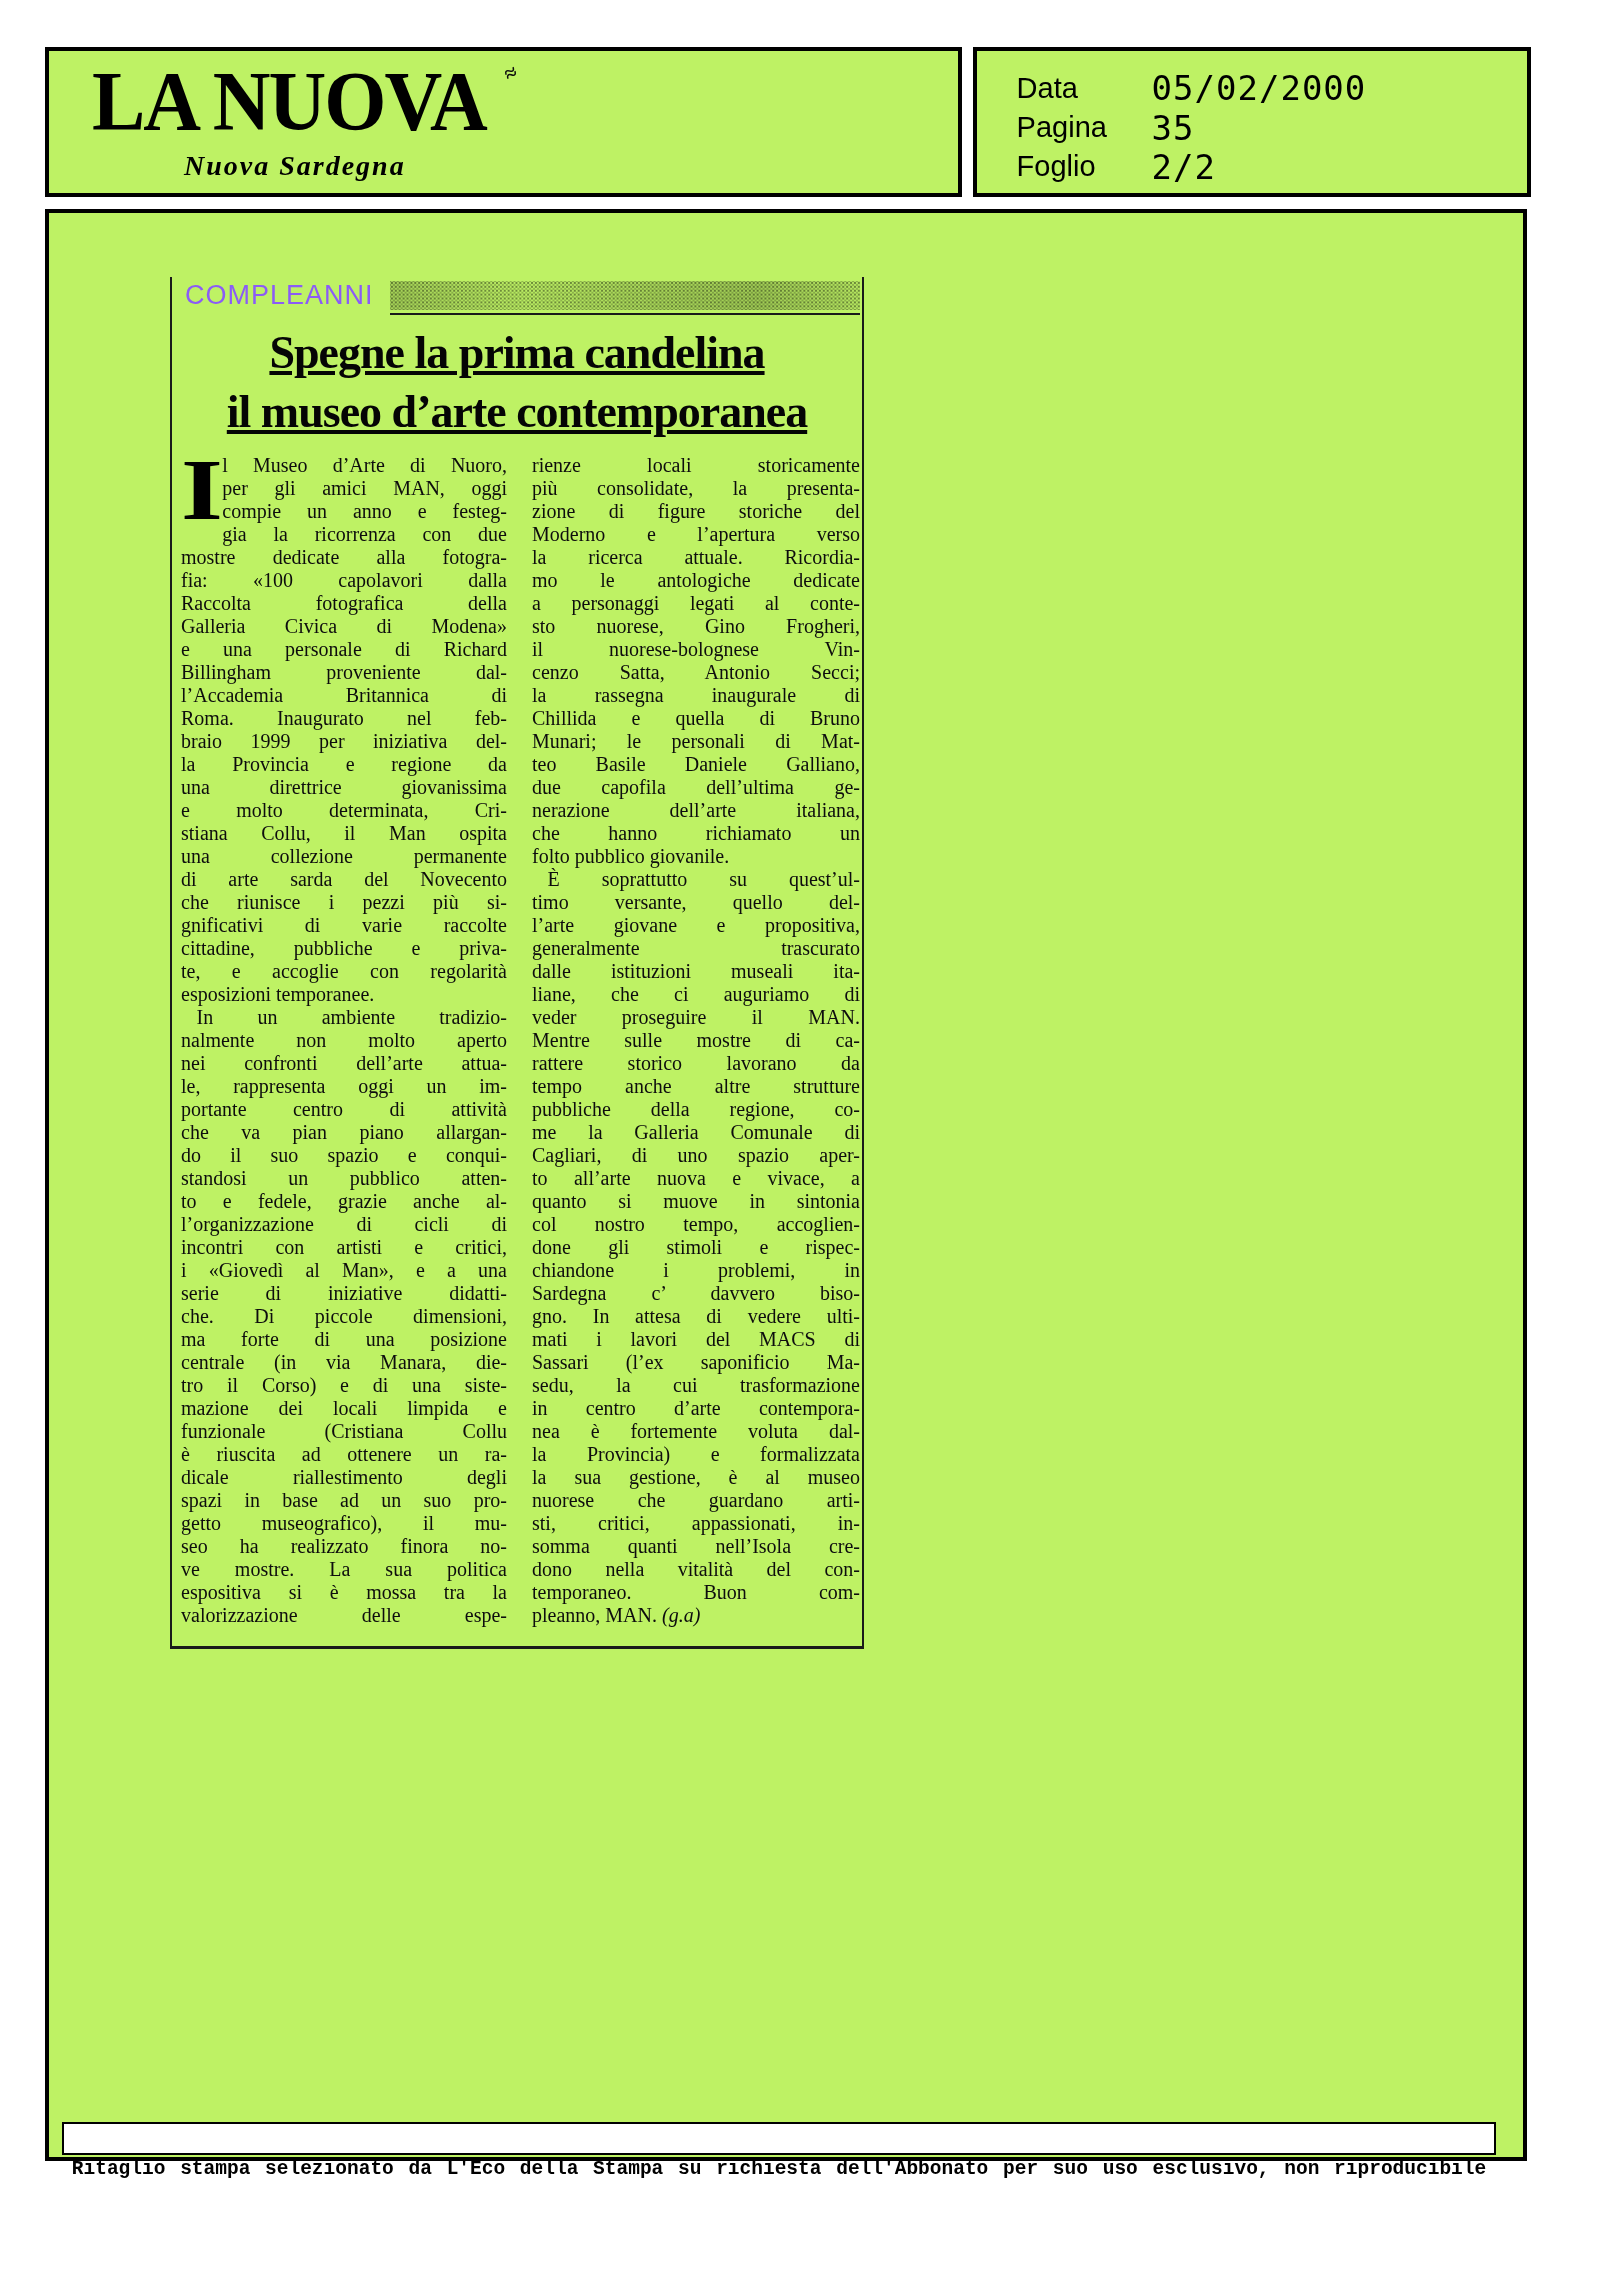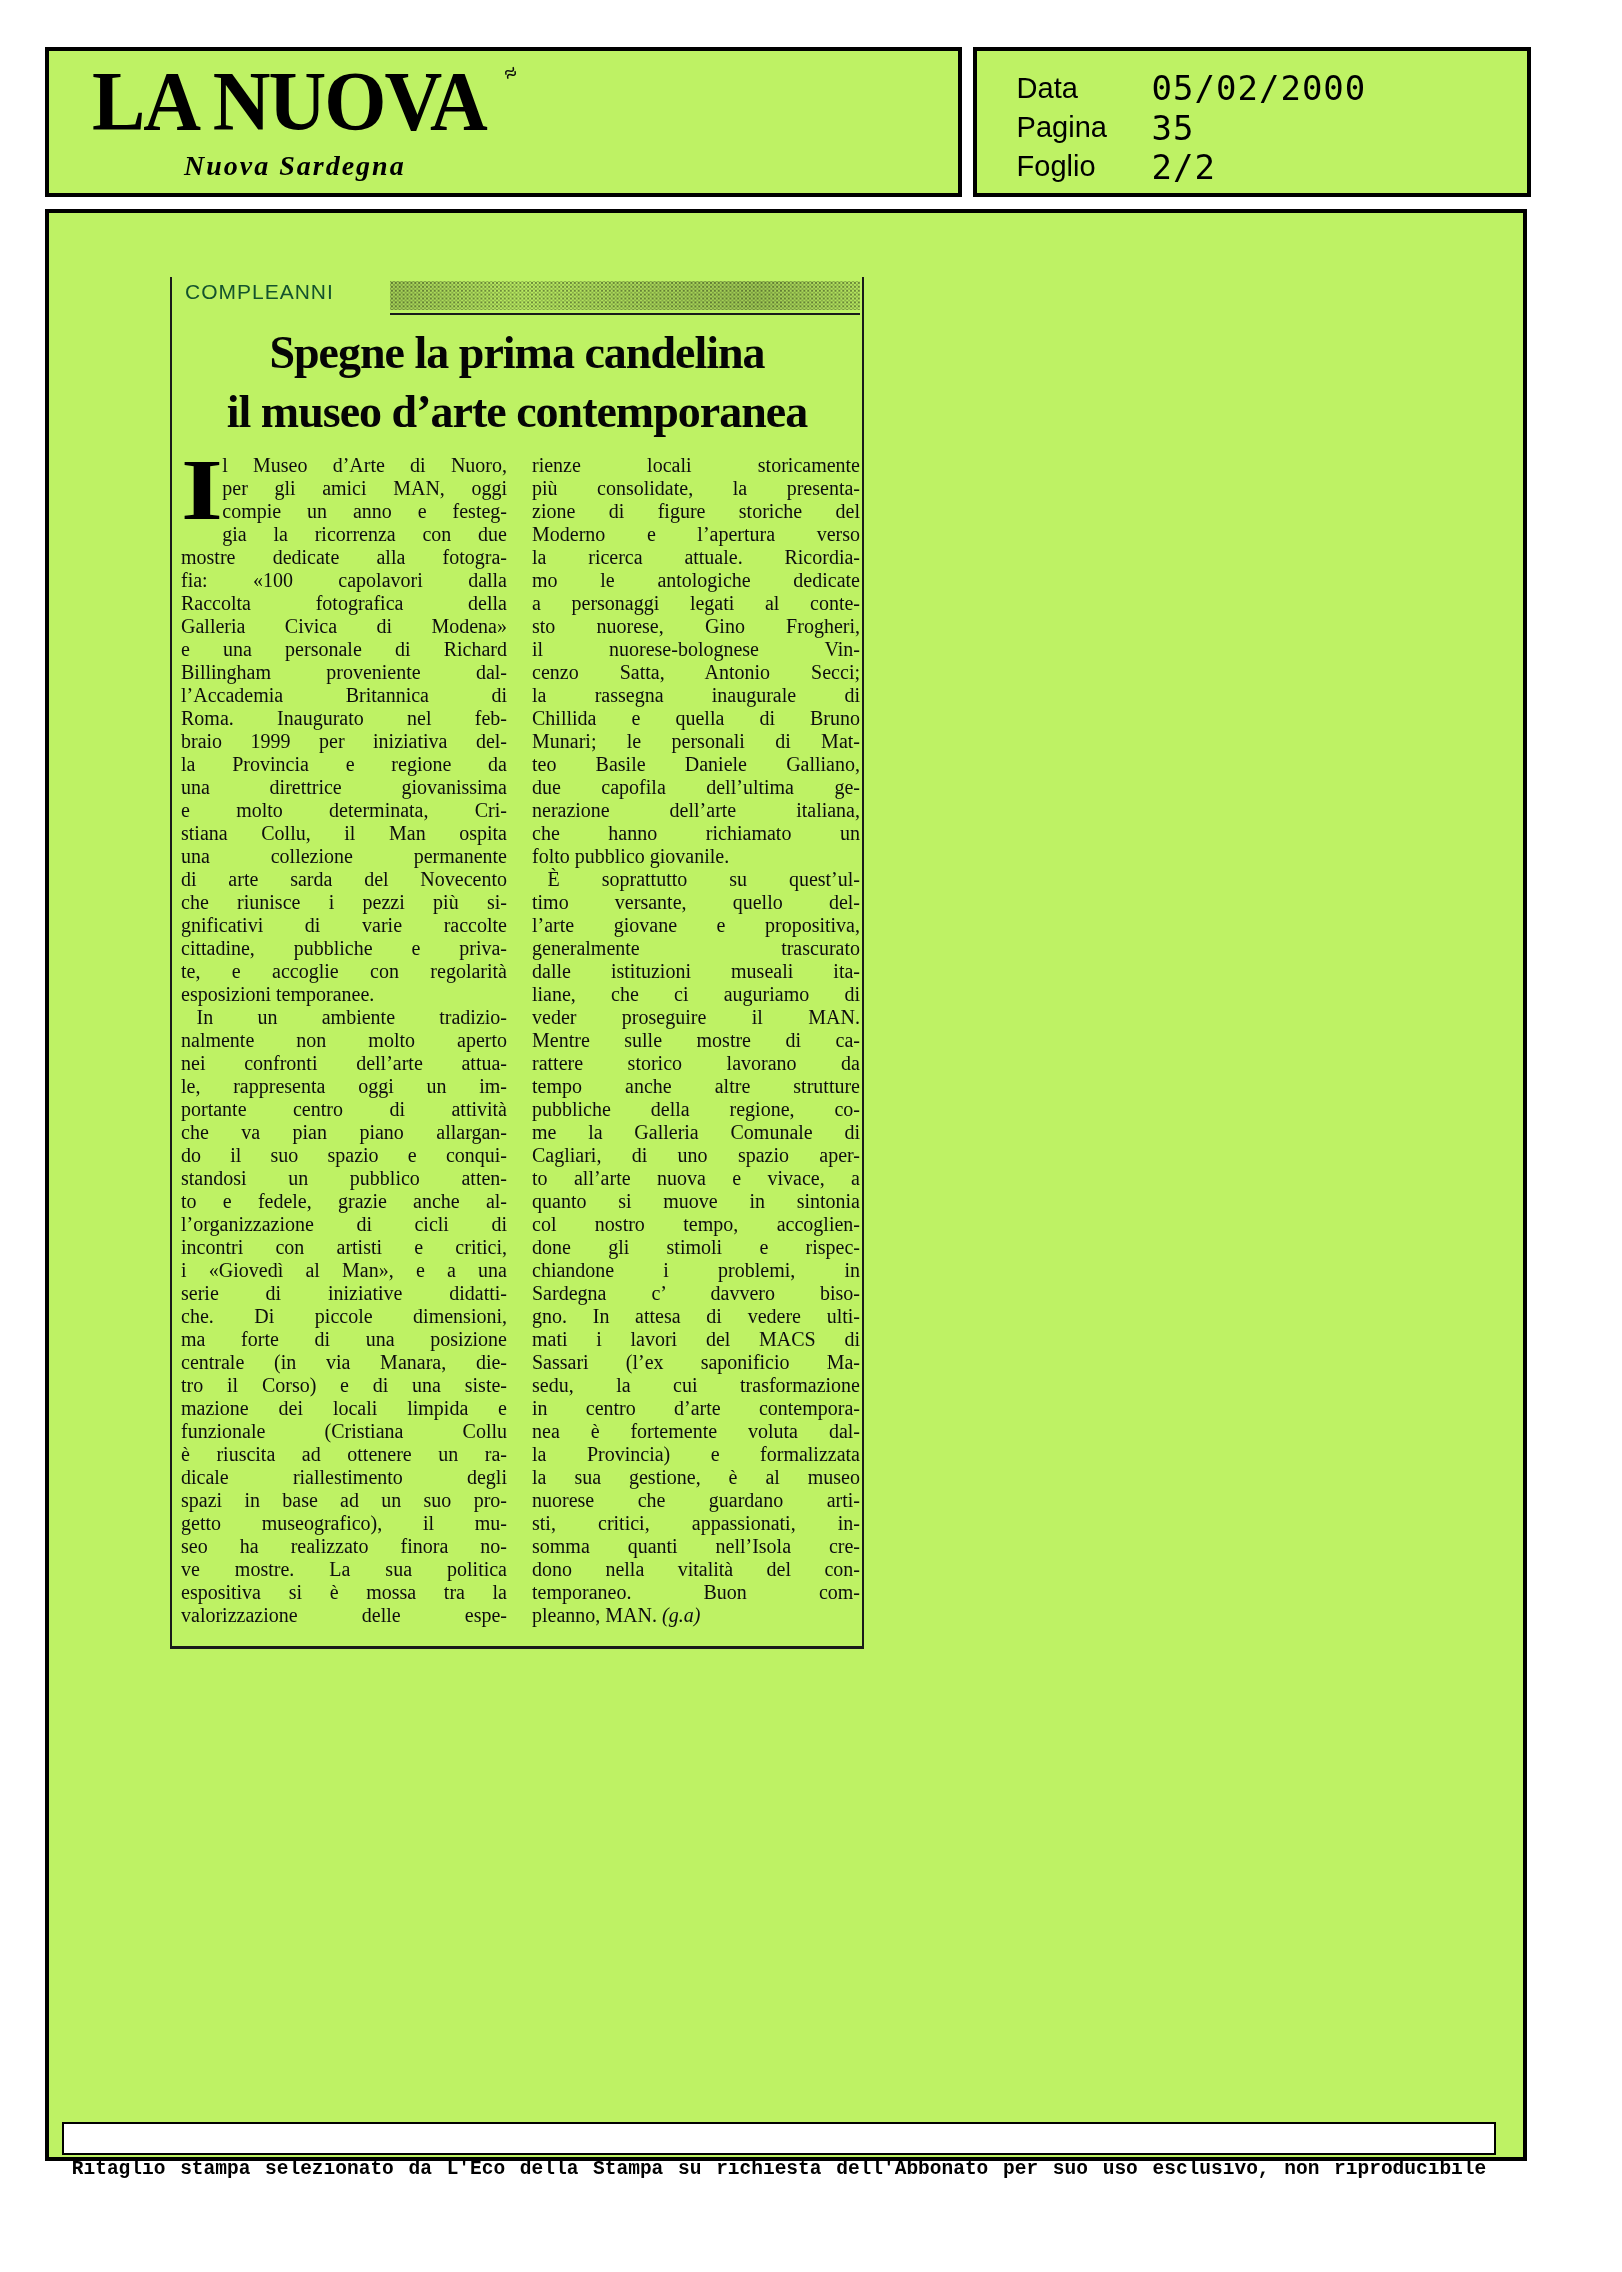--- a/index.html
+++ b/index.html
@@ -13,31 +13,31 @@
   
   #meta-box{left:973px;top:47px;width:558px;height:150px;}
   .meta-row{position:absolute;left:15.6px;height:39px;display:flex;align-items:center;margin-left:24px;}
   .meta-row .lbl{font-family:"Liberation Sans",sans-serif;font-size:29px;width:135px;color:#000;}
   .meta-row .val{font-family:"DejaVu Sans Mono",monospace;font-size:34px;letter-spacing:1px;color:#000;}
   
   #main-box{left:45px;top:209px;width:1482px;height:1952px;}
   .vrule{position:absolute;width:2px;background:#1a1a1a;}
   .hrule{position:absolute;height:2px;background:#1a1a1a;}
   
-  .kicker{position:absolute;left:185px;top:280px;font-family:"Liberation Sans",sans-serif;font-size:21px;letter-spacing:1px;color:#14532d;text-align:center;}
+  .kicker{position:absolute;left:185px;top:280px;font-family:"Liberation Sans",sans-serif;font-size:27px;letter-spacing:1px;color:#8b5cf6;text-align:center;}
   .kicker-bar{position:absolute;left:390px;top:281px;width:470px;height:29px;
     background-image:
       radial-gradient(circle, rgba(0,0,0,.40) 1px, transparent 1.2px),
       radial-gradient(circle, rgba(0,0,0,.22) 1px, transparent 1.2px),
       linear-gradient(90deg, rgba(0,0,0,.14), rgba(0,0,0,.02) 28%, rgba(0,0,0,.10) 52%, rgba(0,0,0,.16) 78%, rgba(0,0,0,.05));
     background-size:3.9px 3.9px,3.9px 3.9px,100% 100%;
     background-position:0 0,2px 2px,0 0;}
   .kicker-rule{left:390px;top:313px;width:470px;}
   
-  .headline{position:absolute;left:172px;top:323px;width:690px;text-align:center;font-family:"Liberation Serif",serif;font-weight:bold;font-size:46px;line-height:59px;letter-spacing:-1px;color:#050505;}
+  .headline{position:absolute;left:172px;top:323px;width:690px;text-align:center;font-family:"Liberation Serif",serif;font-weight:bold;font-size:46px;line-height:59px;letter-spacing:-1px;color:#050505;text-decoration:underline;}
   
   .frame-left{left:170px;top:277px;height:1371px;width:2px;}
   .frame-right{left:862px;top:277px;height:1371px;}
   .frame-bottom{left:170px;top:1646px;width:694px;height:2.9px;}
   
   .col{position:absolute;top:454px;}
   #col-left{left:181px;width:326px;}
   #col-right{left:532px;width:328px;}
   .line{height:23px;line-height:23px;font-size:20px;font-family:"Liberation Serif",serif;color:#0d0d0d;text-align:justify;text-align-last:justify;overflow:hidden;}
   .line.end{text-align-last:left;}

